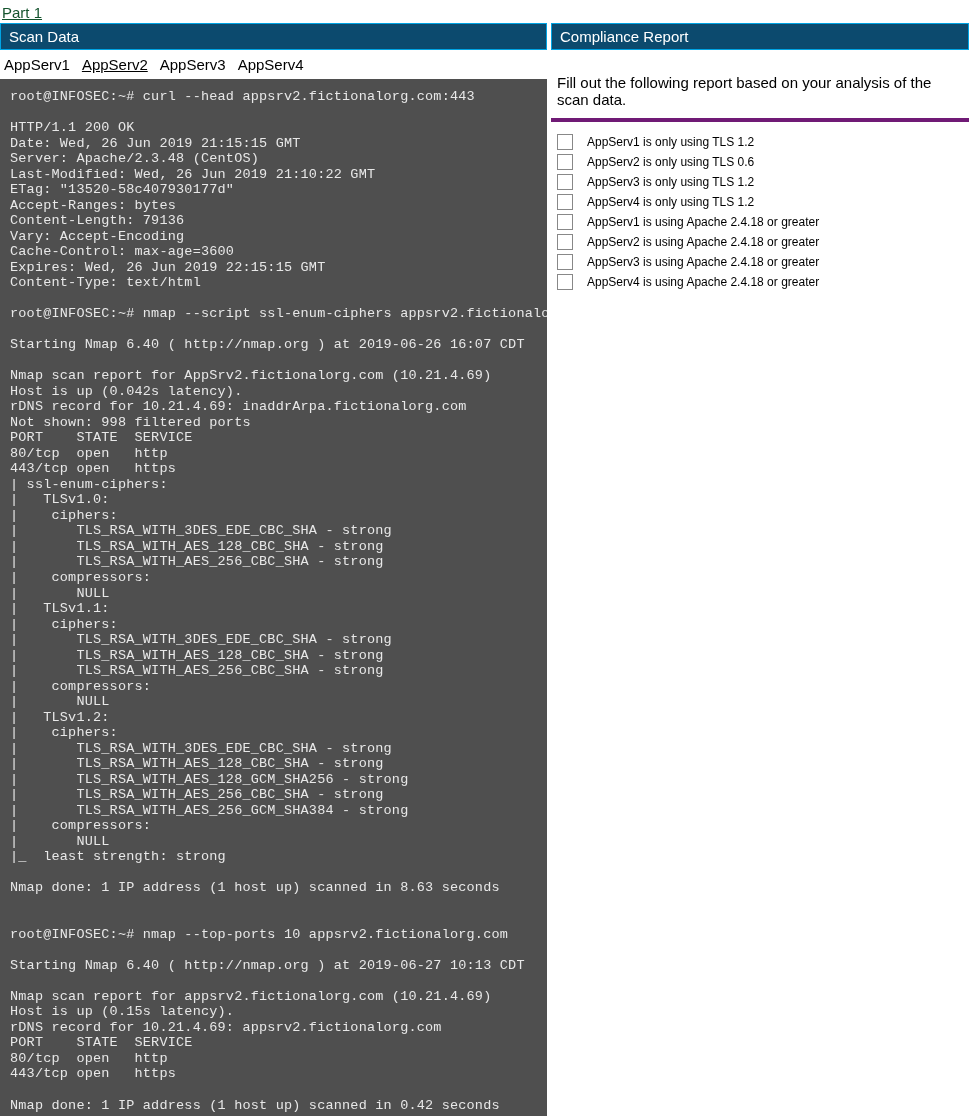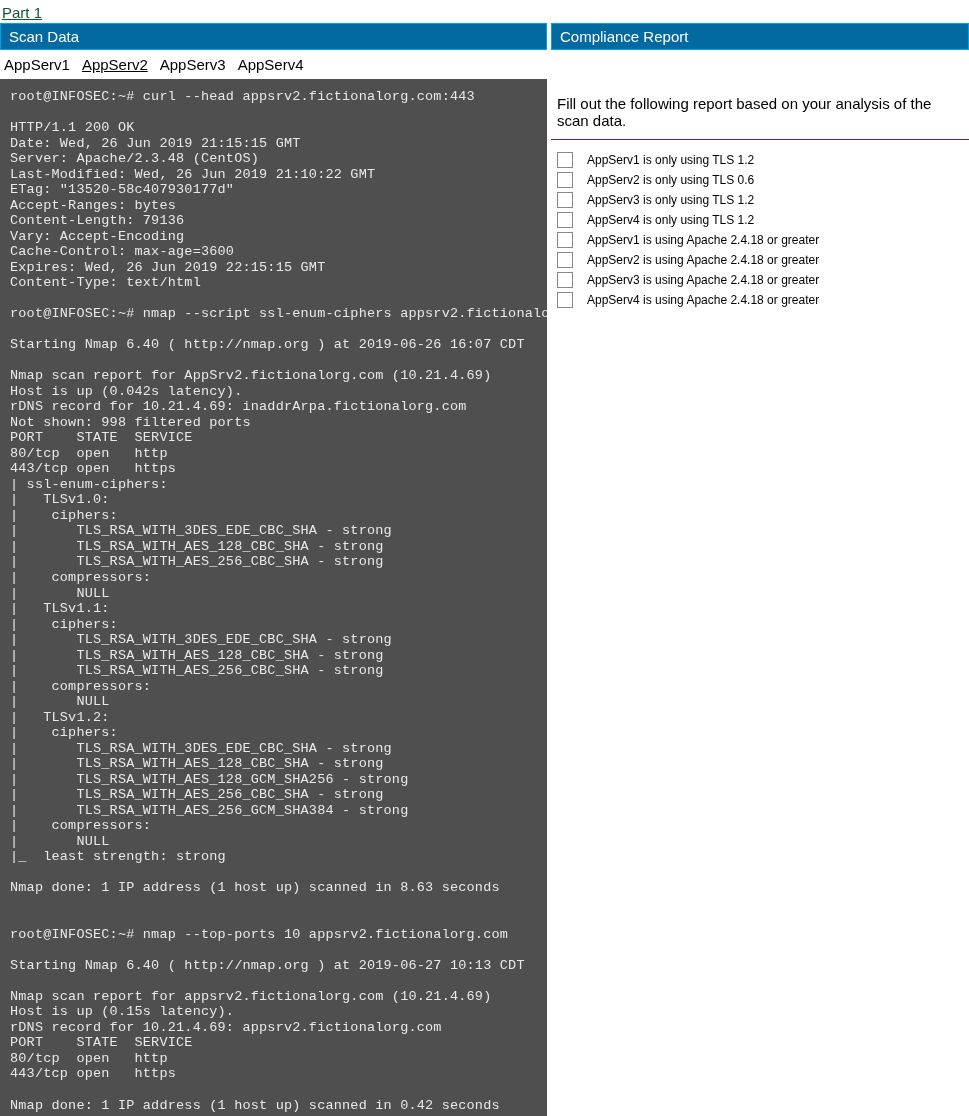--- a/index.html
+++ b/index.html
@@ -25,21 +25,21 @@
       gap: 4px;
     }
     .left-col {
       width: 547px;
       flex-shrink: 0;
     }
     .right-col {
       flex: 1;
     }
     .panel-header {
-      background: #0369a1;
+      background: #0c4a6e;
       color: #fff;
       padding: 4px 8px;
       font-size: 15px;
       border: 1px solid #00a4e4;
     }
     .tabs {
       display: flex;
       gap: 12px;
       padding: 6px 4px 6px 4px;
       align-items: center;
@@ -57,24 +57,23 @@
       color: #e8e8e8;
       font-family: "Consolas", "Courier New", monospace;
       font-size: 13.5px;
       line-height: 1.15;
       padding: 10px;
       white-space: pre;
       overflow: hidden;
       letter-spacing: 0.2px;
     }
     .compliance-instr {
-      padding: 17px 6px 10px 6px;
-      font-size: 15px;
-      border-bottom: 1px solid #701a75;
-      margin-top: 28px;
+      padding: 24px 6px 10px 6px;
+      font-size: 15px;
+      border-bottom: 4px solid #701a75;
     }
     .check-list {
       padding: 10px 6px;
     }
     .check-row {
       display: flex;
       align-items: center;
       gap: 14px;
       padding: 2px 0;
       font-size: 12px;

